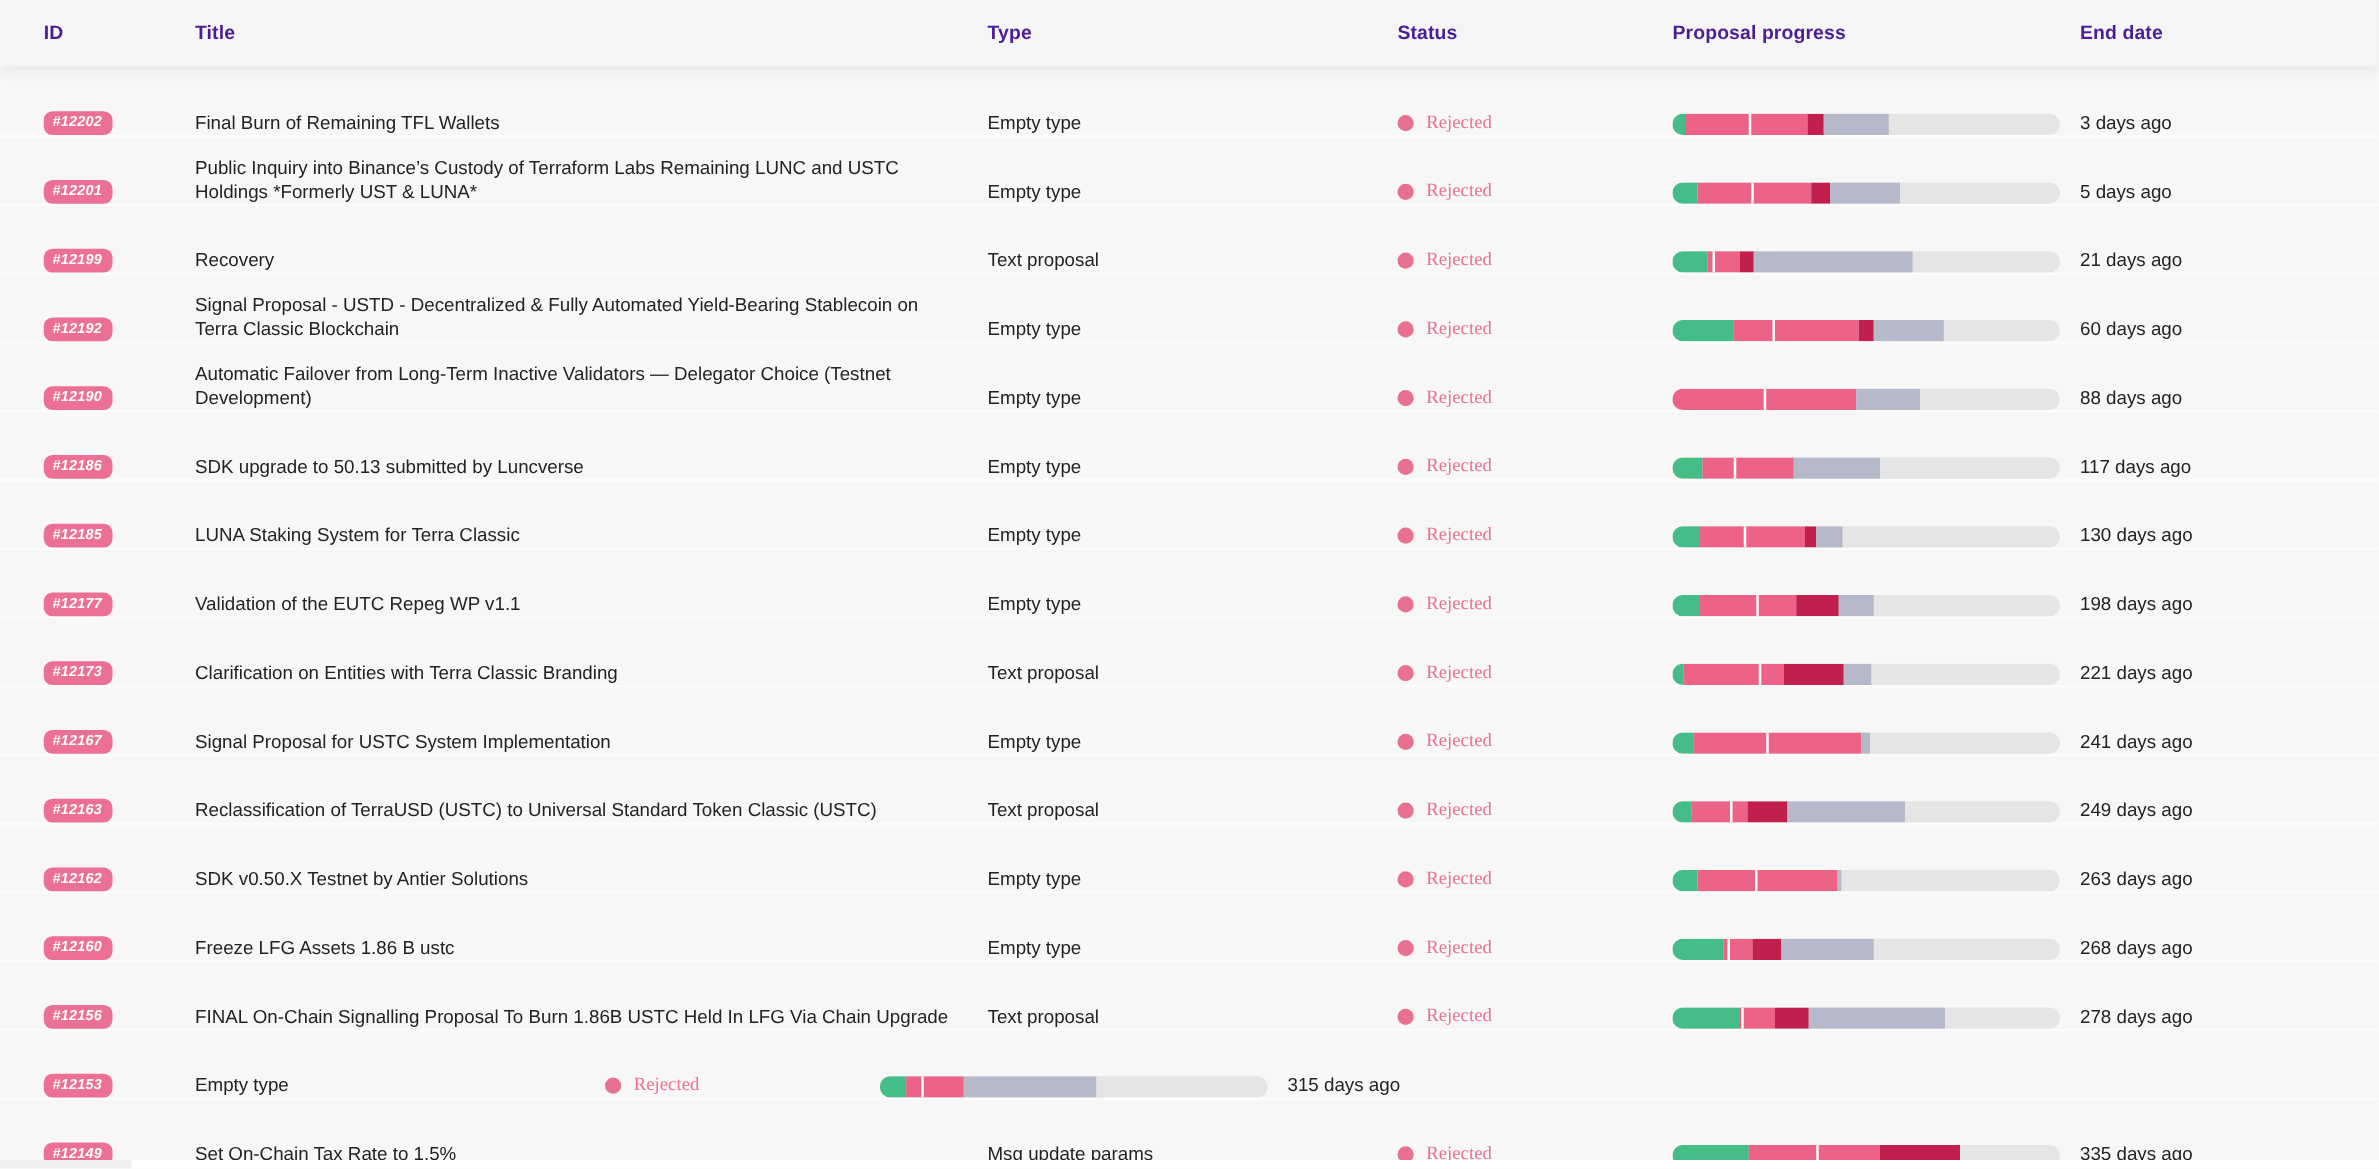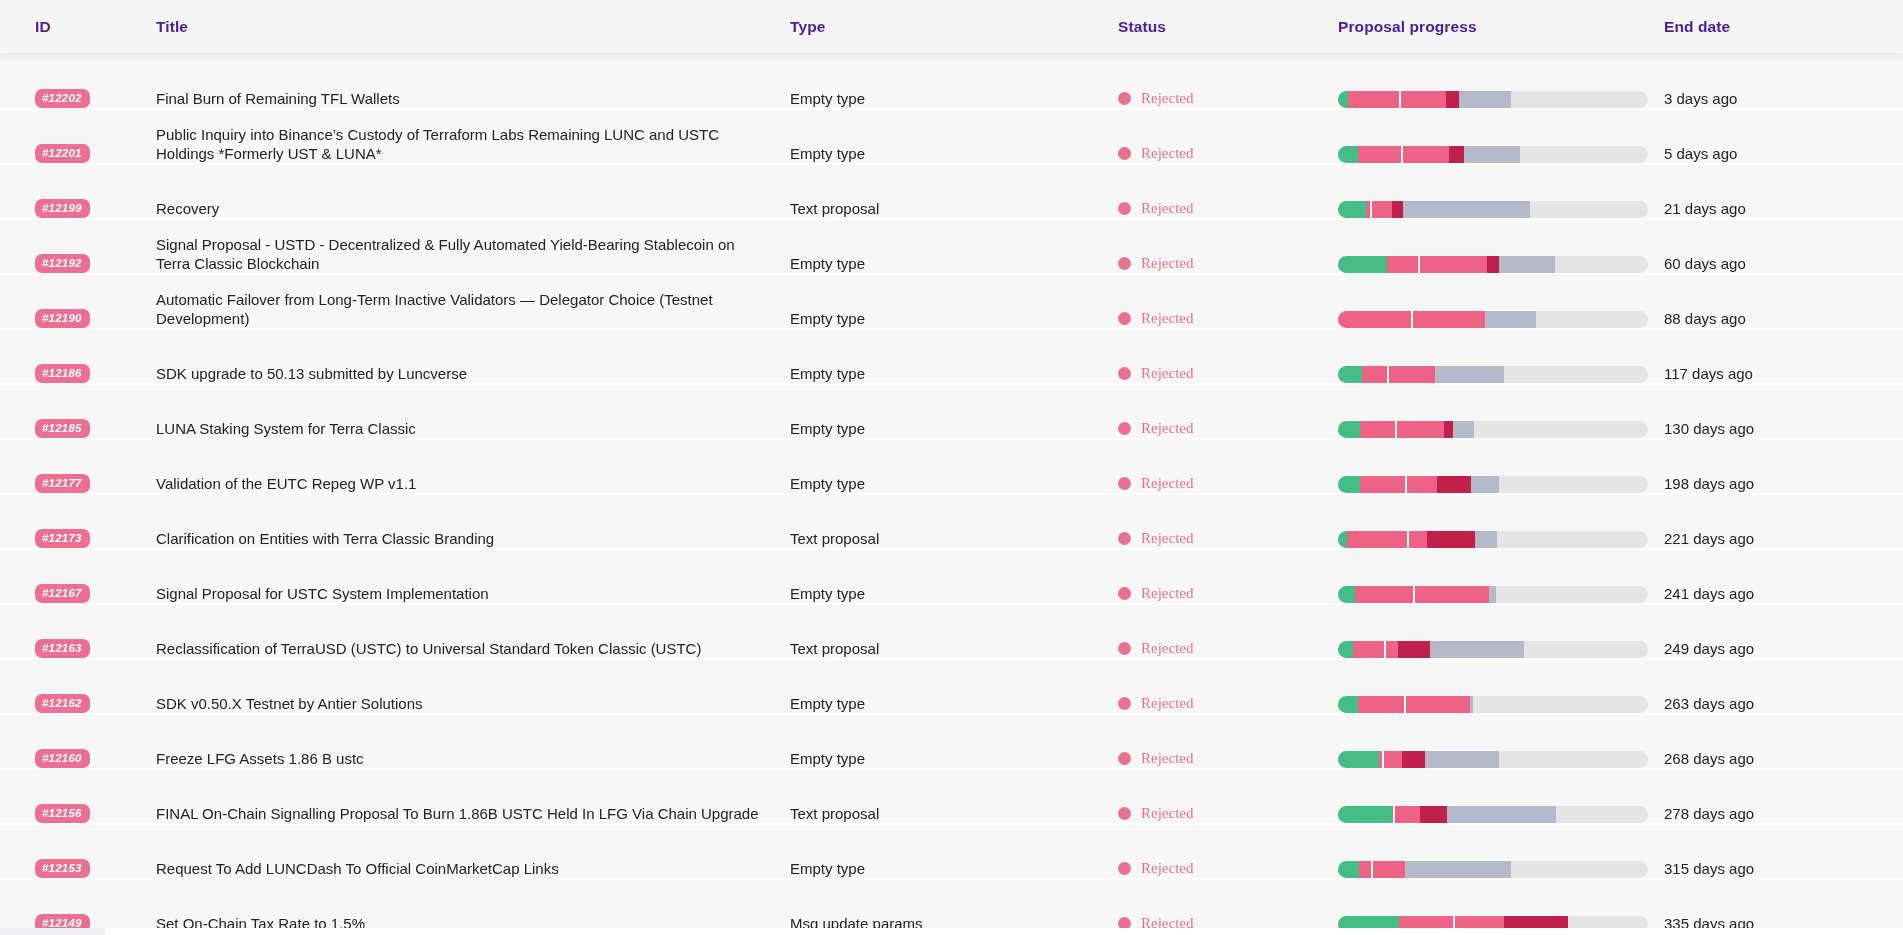--- a/index.html
+++ b/index.html
@@ -408,21 +408,20 @@
         <span class="marker" style="left: 17.65%;"></span>
       </div>
     </div>
     <div class="td col-end">278 days ago</div>
   </div>
 
   <div class="tr">
     <div class="td col-id">
       <span class="badge">#12153</span>
     </div>
-    <div class="td col-title">Request To Add LUNCDash To Official CoinMarketCap Links</div>
     <div class="td col-type">Empty type</div>
     <div class="td col-status">
       <span class="dot"></span>
       <span class="status-label">Rejected</span>
     </div>
     <div class="td col-progress">
       <div class="bar">
         <span class="seg seg-yes" style="width: 6.8%;"></span>
         <span class="seg seg-no" style="width: 14.8%;"></span>
         <span class="seg seg-veto" style="width: 0%;"></span>

